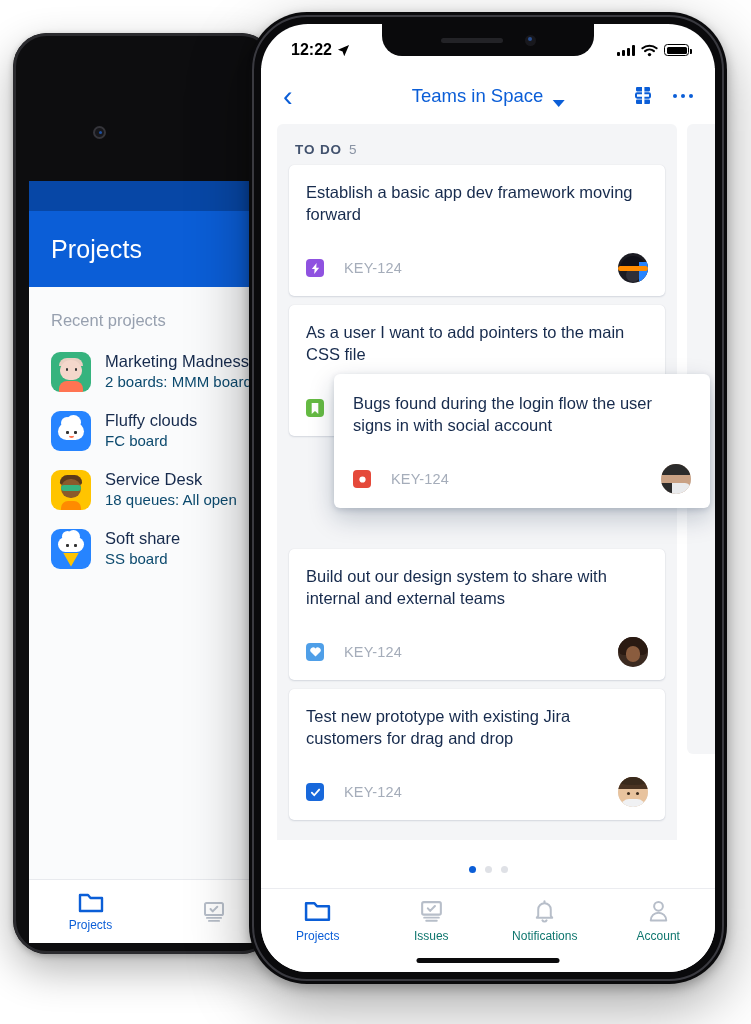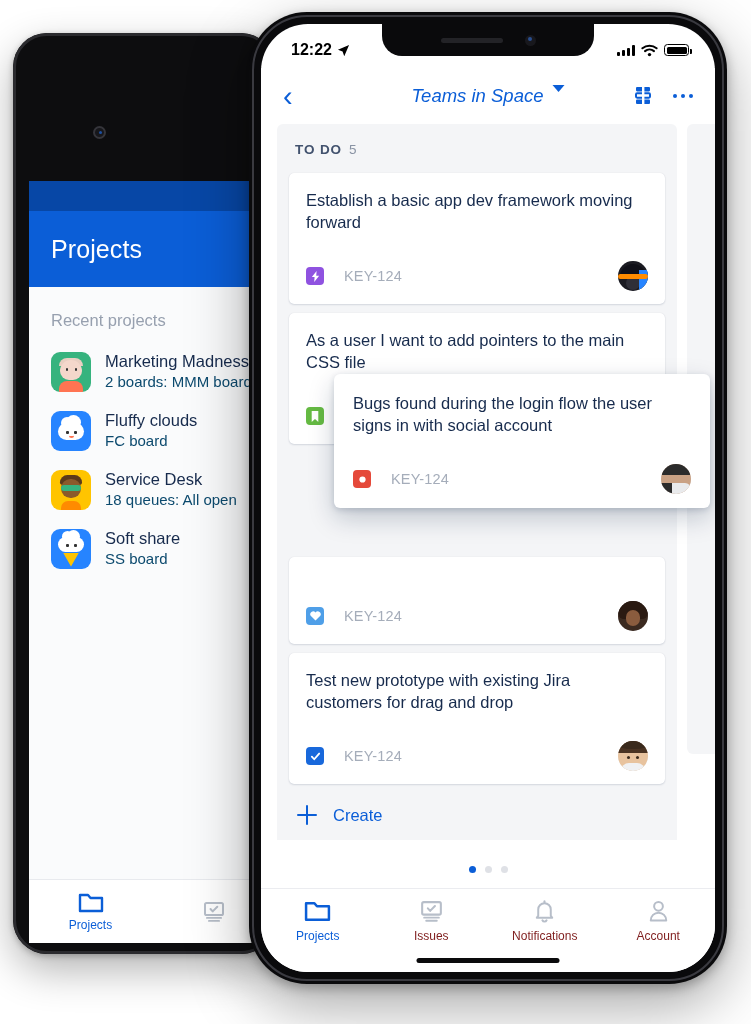--- a/index.html
+++ b/index.html
@@ -196,39 +196,39 @@
   .battery i { display:block; height:100%; width:100%; background:#000; border-radius:1.5px; }
 
   
   .nav-bar {
     height: 56px; display: flex; align-items: center;
     padding: 0 22px; background: #fff; position: relative;
   }
   .nav-back { font-size: 29px; color: #0b5ed7; line-height: 1; font-weight: 300; cursor: pointer; }
   .nav-title-wrap {
     position: absolute; left: 50%; transform: translateX(-50%);
-    display: flex; align-items: flex-start; gap: 9px; font-style: italic;
+    display: flex; align-items: flex-end; gap: 9px;
   }
   .nav-title { font-size: 18.5px; color: #0b5ed7; }
   .caret { width: 0; height: 0; border-left: 6px solid transparent; border-right: 6px solid transparent; border-top: 7px solid #0b5ed7; }
   .nav-actions { margin-left: auto; display: flex; align-items: center; gap: 19px; }
   .dots-icon { display: flex; gap: 3.5px; }
   .dots-icon i { width: 4.5px; height: 4.5px; border-radius: 50%; background: #0b5ed7; display:block; }
 
   
   .board {
     position: relative; height: 716px; background: #fff; overflow: hidden;
   }
   .col-wrap { position: absolute; left: 0; top: 0; display: flex; gap: 10px; padding-left: 16px; }
   .column {
     width: 400px; background: #f4f5f7; border-radius: 6px;
     padding: 0 12px 14px 12px;
   }
   .column.peek { width: 60px; background: #f4f5f7; height: 630px; }
-  .col-head { display: flex; align-items: center; gap: 7px; padding: 18px 6px 16px 6px; }
+  .col-head { display: flex; align-items: center; gap: 7px; padding: 18px 6px 8px 6px; }
   .col-title { font-size: 13.5px; font-weight: 700; letter-spacing: .9px; color: #42526e; }
   .col-count { font-size: 13.5px; color: #8993a4; }
 
   .card {
     background: #fff; border-radius: 5px; padding: 16px 17px 13px 17px;
     margin-bottom: 9px;
     box-shadow: 0 1px 2px rgba(9,30,66,.13), 0 0 1px rgba(9,30,66,.13);
   }
   .card-title { font-size: 16.5px; line-height: 22px; color: #172b4d; }
   .card-meta { display: flex; align-items: center; margin-top: 28px; }
@@ -266,21 +266,21 @@
 
   
   .front-tabbar {
     position: absolute; left: 0; bottom: 0; width: 100%; height: 84px;
     background: #fff; border-top: 1px solid #ebecf0;
     display: flex; align-items: flex-start; padding-top: 11px;
   }
   .front-tab { flex: 1; display: flex; flex-direction: column; align-items: center; gap: 6px; }
   .front-tab-label { font-size: 12px; }
   .front-tab.active .front-tab-label { color: #0b5ed7; }
-  .front-tab .front-tab-label { color: #7f1d1d; }
+  .front-tab .front-tab-label { color: #0f766e; }
   .home-bar {
     position: absolute; left: 50%; transform: translateX(-50%); bottom: 9px;
     width: 143px; height: 5px; border-radius: 3px; background: #0a0a0c;
   }
 
   
   .ph { position:absolute; inset:0; }
   .a1 { background: #1b1b22; }
   .a1 .cap { position:absolute; left:2px; top:3px; width:26px;height:13px;background:#101018;border-radius:13px 13px 0 0;}
   .a1 .brim{ position:absolute; left:0px; top:13px; width:30px;height:5px;background:#ff8b00;border-radius:3px;}
@@ -497,20 +497,21 @@
                       <i class="e2"></i>
                       <i class="bd"></i>
                     </span>
                 </span>
               </div>
             </div>
 
             <div style="height:104px"></div>
 
             <div class="card">
+              <div class="card-title">Build out our design system to share with internal and external teams</div>
               <div class="card-meta">
                 <span class="type-icon" style="background:#4f9fe8">
                   <svg width="11" height="10" viewBox="0 0 12 11">
                       <path d="M6 10.4L1 5.6A3 3 0 016 1.6a3 3 0 015 4z" fill="#fff"></path>
                     </svg>
                 </span>
                 <span class="card-key">KEY-124</span>
                 <span class="card-avatar">
                   <span class="ph a4">
                       <i class="hr"></i>

